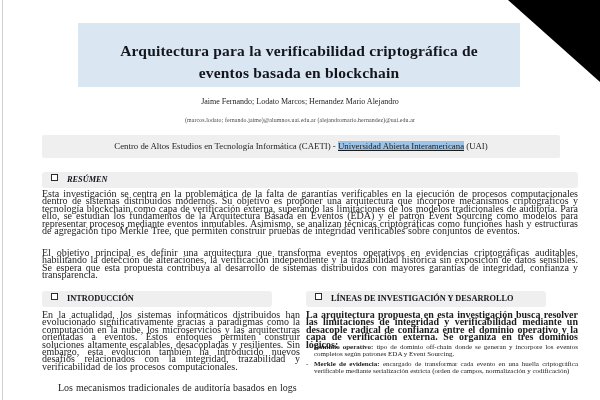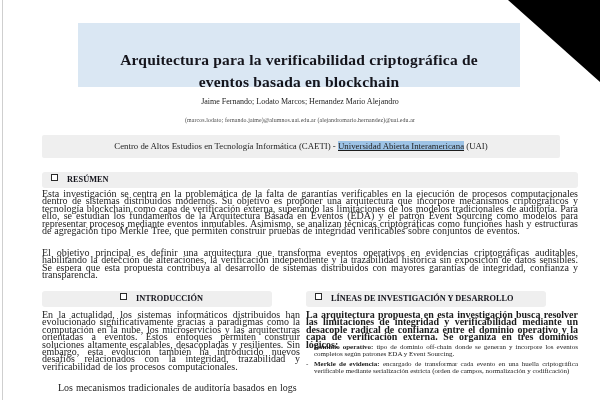--- a/index.html
+++ b/index.html
@@ -6,36 +6,36 @@
   body{
     width:600px;height:400px;overflow:hidden;background:#ffffff;
     font-family:"Liberation Serif", serif;color:#1a1a1a;position:relative;
   }
   .page{position:absolute;inset:0;background:#fff;}
   .left-edge{position:absolute;left:2px;top:0;width:1px;height:400px;background:#cfcfcf;}
   .corner-fold{position:absolute;top:0;right:0;width:92px;height:82px;background:#000;
     clip-path:polygon(0 0,100% 0,100% 100%);}
   .title-box{position:absolute;left:78px;top:23px;width:442px;height:64px;background:#dae7f3;}
   .title-box h1{
-    margin:16px;padding:10px 24px 0 24px;text-align:center;
+    margin:7px;padding:10px 24px 0 24px;text-align:center;
     font-size:15.5px;line-height:22px;font-weight:bold;color:#15151c;letter-spacing:.2px;
   }
   .authors{position:absolute;left:0;top:97px;width:600px;text-align:center;
     font-size:8px;font-weight:normal;color:#222;}
   .emails{position:absolute;left:0;top:117px;width:600px;text-align:center;
     font-size:5.9px;color:#4a4a4a;letter-spacing:.1px;}
   .affiliation-band{position:absolute;left:42px;top:135px;width:518px;height:23px;
     background:#efefef;border-radius:2px;text-align:center;font-size:8.8px;line-height:23px;color:#1d1d1d;}
   .affiliation-band .hl{background:#9dc3e6;text-decoration:underline;cursor:pointer;}
   .sec-header{position:absolute;background:#efefef;border-radius:3px;height:16px;
     font-size:8.3px;font-weight:bold;color:#13131b;line-height:16px;padding-left:9px;box-sizing:border-box;}
   .sec-header .sq{display:inline-block;width:5px;height:5px;border:1px solid #2a2a2a;
     margin-right:9px;position:relative;top:-1px;background:#fff;}
-  .h-resumen{left:42px;top:172px;width:536px;}
-  .h-intro{left:42px;top:291px;width:230px;text-align:center;}
+  .h-resumen{left:42px;top:172px;width:536px;font-style:italic;}
+  .h-intro{left:42px;top:291px;width:230px;}
   .h-lineas{left:306px;top:291px;width:240px;}
   .body-text{position:absolute;font-size:10px;line-height:7.4px;text-align:justify;
     color:#1c1c1c;margin:0;word-spacing:.4px;}
   .p-res1{left:42px;top:190px;width:536px;}
   .p-res2{left:42px;top:249px;width:536px;}
   .col-left-p1{left:42px;top:311px;width:258px;}
   .col-left-p2{left:42px;top:384px;width:258px;padding-left:16px;}
   .col-right-intro{left:306px;top:311px;width:272px;text-align-last:justify;font-weight:bold;}
   .col-right-list{position:absolute;left:306px;top:344px;width:272px;margin:0;padding:0;list-style:none;}
   .col-right-list li{font-size:7px;line-height:7.4px;text-align:justify;color:#1c1c1c;

